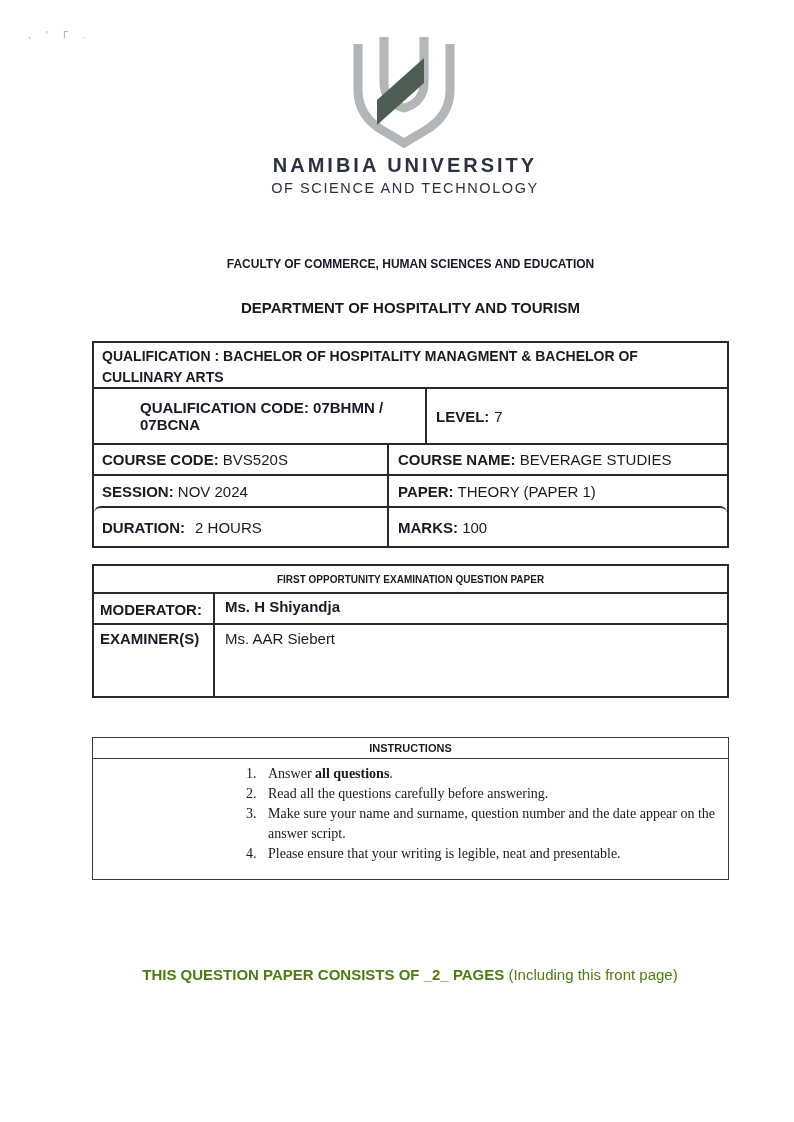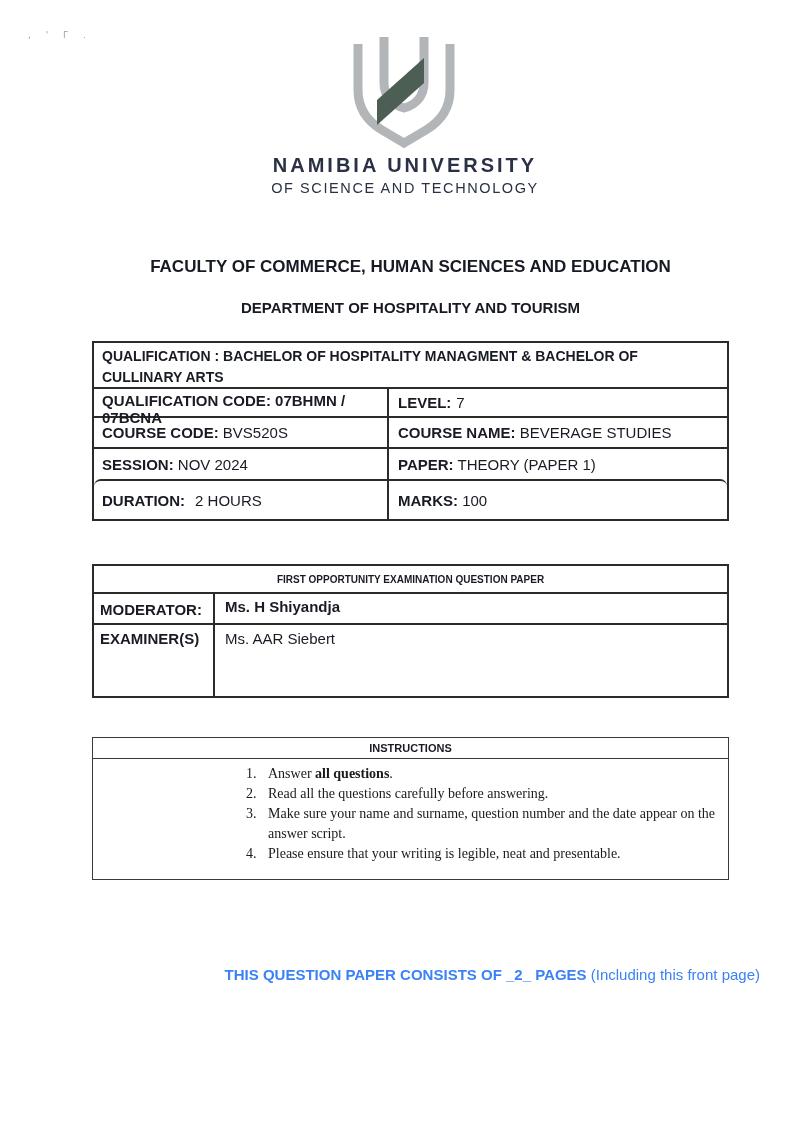--- a/index.html
+++ b/index.html
@@ -15,33 +15,33 @@
 
   
   .logo-shield { left:351px; top:36px; }
   .wordmark1 { left:190px; top:154px; width:430px; text-align:center;
                font-size:20px; font-weight:bold; letter-spacing:3px; color:#2b3144; }
   .wordmark2 { left:190px; top:180px; width:430px; text-align:center;
                font-size:14.5px; font-weight:normal; letter-spacing:1.6px; color:#2b3144; }
 
   
   .h-faculty { left:92px; top:257px; width:637px; text-align:center;
-               font-size:17px; font-weight:bold; color:#171a23; }
+               font-size:12px; font-weight:bold; color:#171a23; }
   .h-dept    { left:92px; top:299px; width:637px; text-align:center;
                font-size:15px; font-weight:bold; color:#171a23; }
 
   
   .ctable { left:92px; top:341px; width:637px; border:2px solid #2b2b2b; }
   .ct-row { display:flex; border-top:2px solid #2b2b2b; }
   .ct-row:first-child { border-top:none; }
   .ct-cell { padding:3px 8px; font-size:15px; display:flex; align-items:center; flex-wrap:wrap; }
   .ct-left  { width:295px; border-right:2px solid #2b2b2b; }
   .ct-right { flex:1; padding-left:9px; }
   .ct-full  { width:100%; display:block; padding:3px 8px; font-size:14px; line-height:21px; }
-  .h-qual { height:44px; } .h-code { height:29px; }
+  .h-qual { height:44px; } .h-code { height:56px;padding-left:38px; }
   .h-r3 { height:31px; } .h-r4 { height:32px; } .h-r5 { height:40px;border-radius:7px; }
   .b { font-weight:bold; }
   .lblgap { margin-left:5px; }
   .biggap { margin-left:10px; }
 
   
   .etable { left:92px; top:564px; width:637px; border:2px solid #2b2b2b; }
   .et-title { height:28px; display:flex; align-items:center; justify-content:center;
               font-size:10px; font-weight:bold; border-bottom:2px solid #2b2b2b; }
   .et-row { display:flex; }
@@ -59,21 +59,21 @@
   .i-title { height:21px; display:flex; align-items:center; justify-content:center;
              font-size:11px; font-weight:bold; border-bottom:1.6px solid #3a3a3a; }
   .i-list { padding:5px 8px 0 153px; font-family:"Liberation Serif", serif;
             font-size:14px; color:#1a1a1a; }
   .i-item { display:flex; line-height:20px; }
   .i-num { width:22px; flex:0 0 22px; }
   .i-text { flex:1; white-space:nowrap; }
   .i-text .wrapline { white-space:nowrap; }
 
   
-  .footer { left:60px; top:966px; width:700px; text-align:right; font-size:15px; color:#3b82f6; }
+  .footer { left:60px; top:966px; width:700px; text-align:center; font-size:15px; color:#4d7c0f; }
 </style>
 </head>
 <body>
 
 <div class="abs corner-marks">, '  Γ  .</div>
 
 <svg class="abs logo-shield" width="106" height="115" viewBox="0 0 106 115">
   <path d="M7 8 V54 C7 72 16 85 31 94 L53 107 L75 94 C90 85 99 72 99 54 V8" fill="none" stroke="#b2b6b9" stroke-width="9"></path>
   <path d="M33 1 V47 C33 60 41 69 53 72 C65 69 73 60 73 47 V1" fill="none" stroke="#b2b6b9" stroke-width="9"></path>
   <polygon points="26,64 73,22 73,47 26,89" fill="#4d5e54"></polygon>

